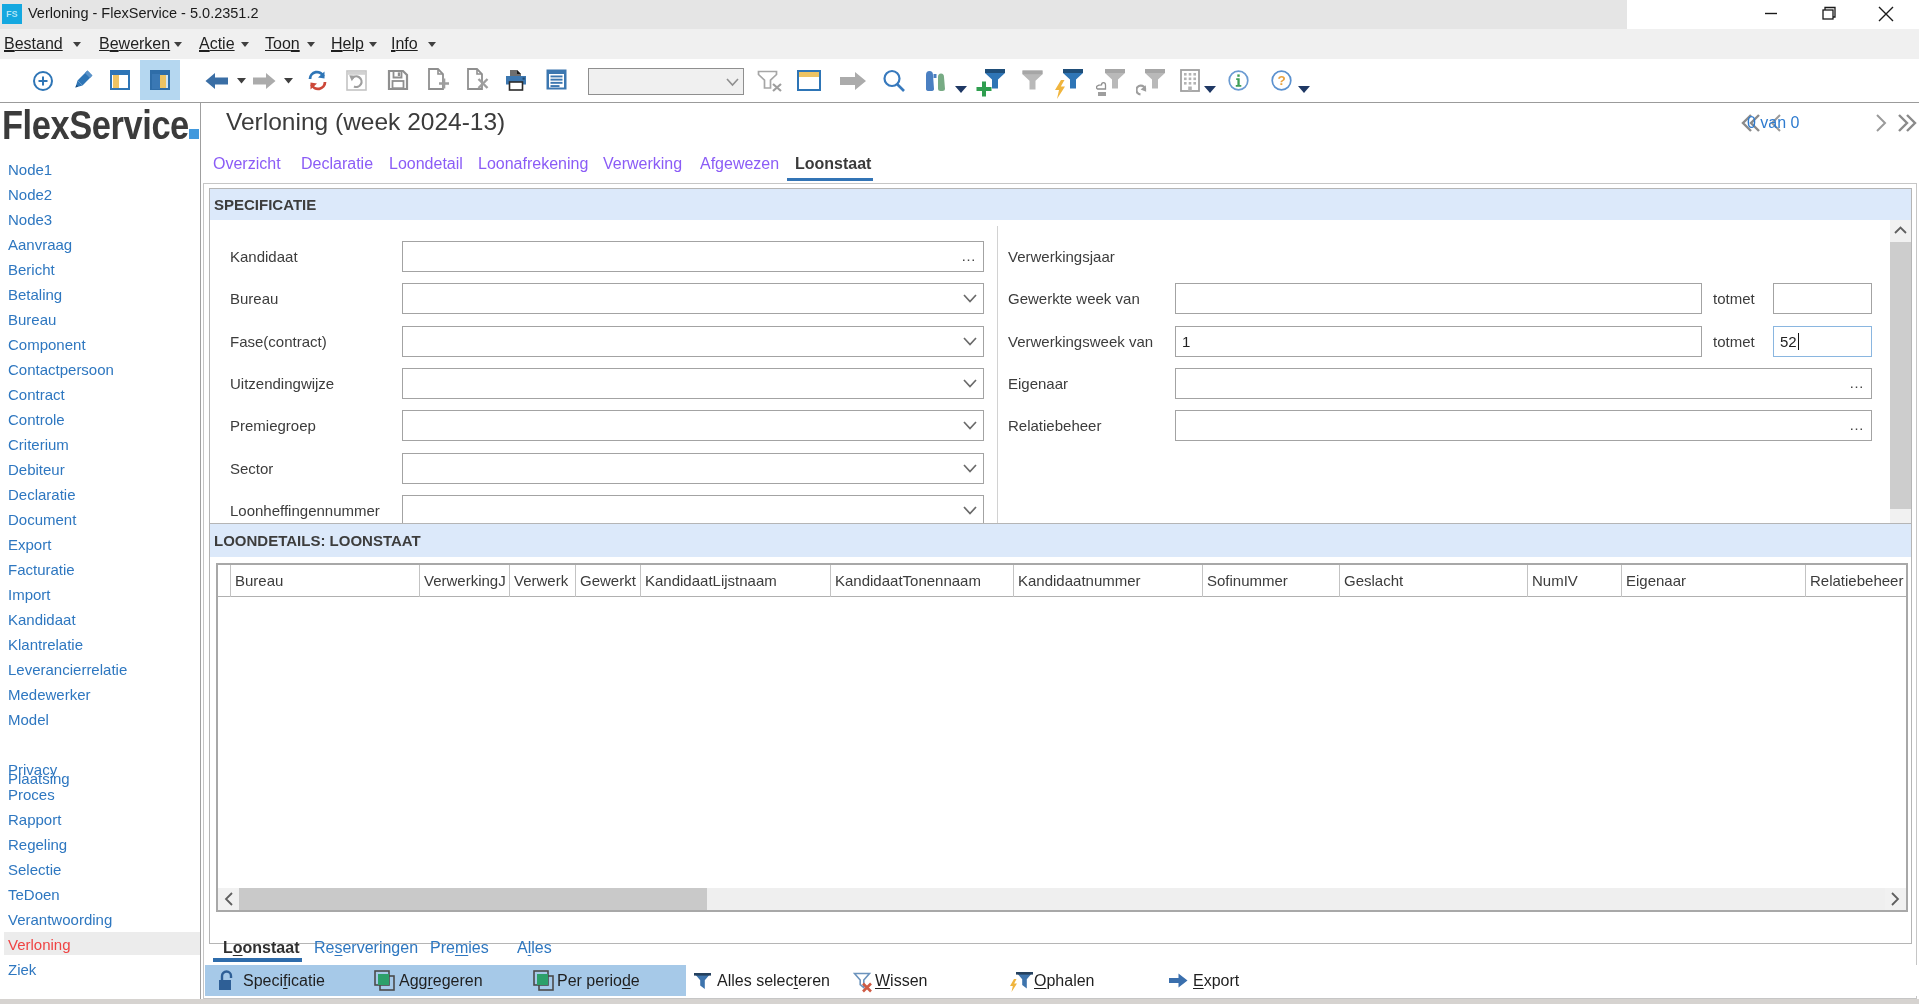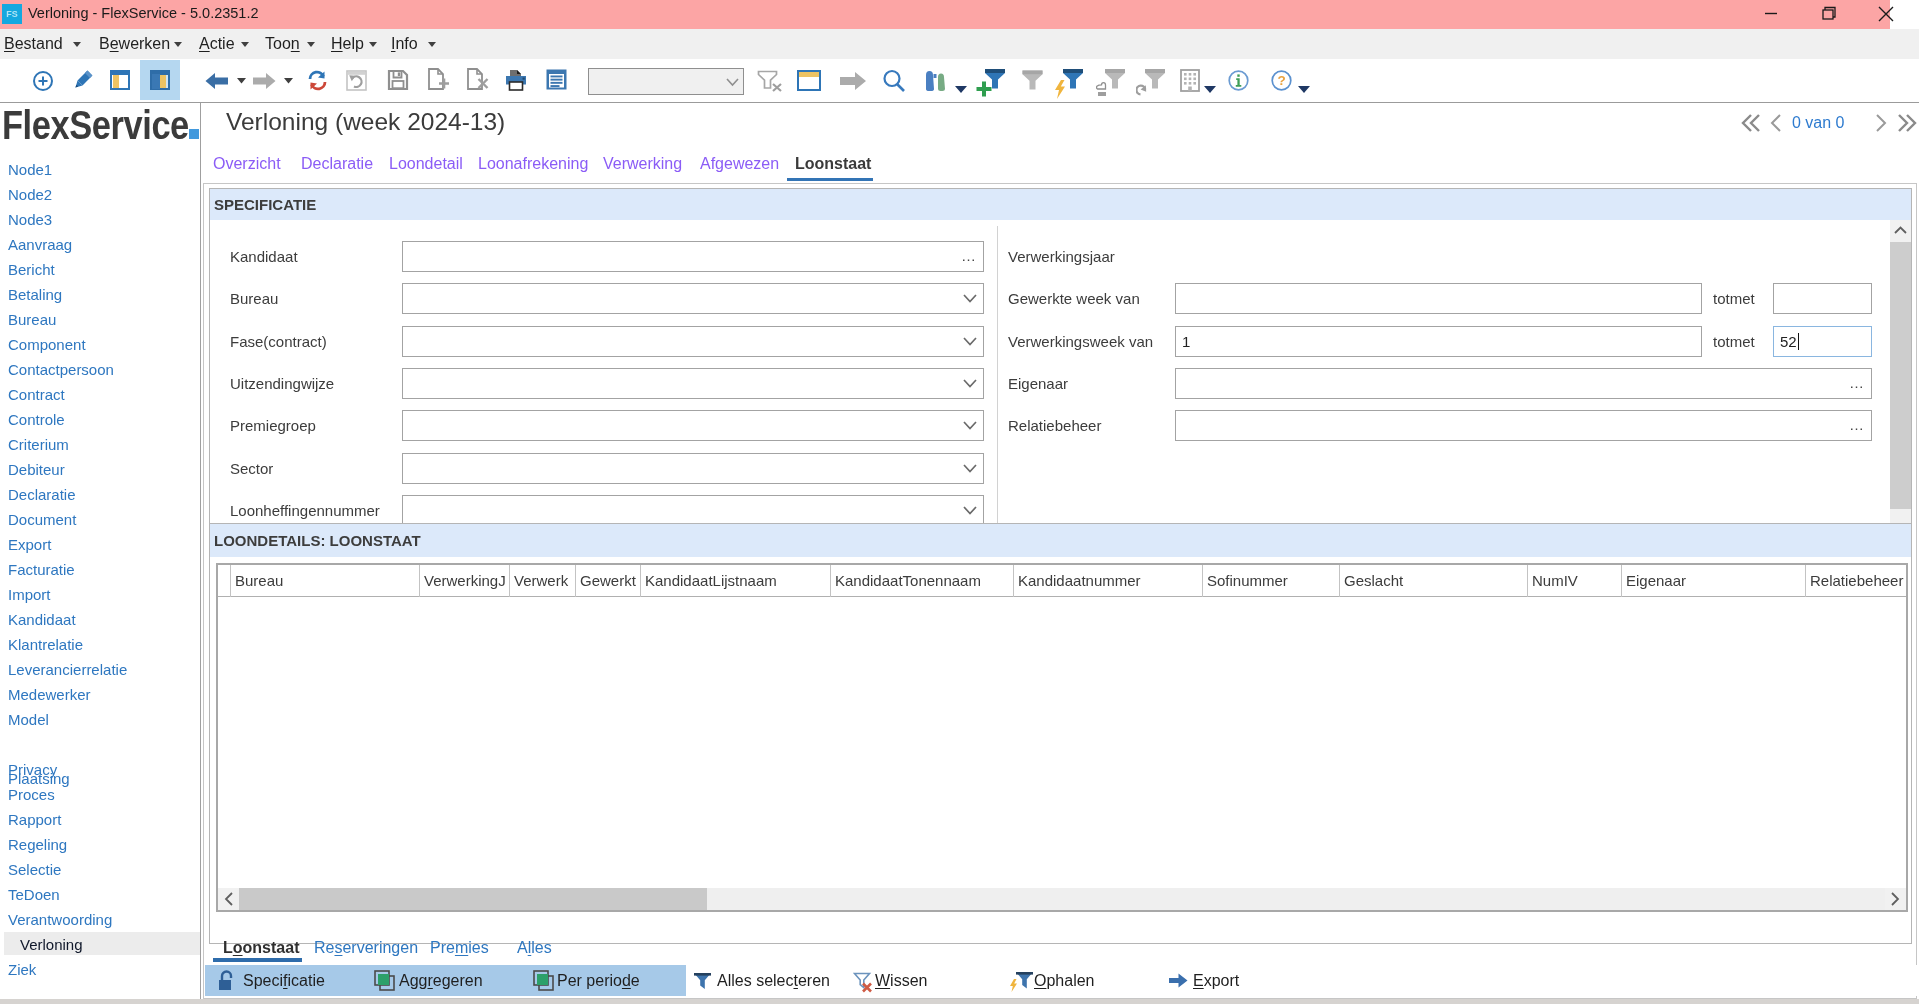--- a/index.html
+++ b/index.html
@@ -1,48 +1,48 @@
 <!DOCTYPE html>
 <html><head>
 <meta charset="utf-8">
 <style>
 * { margin:0; padding:0; box-sizing:border-box; }
 html,body { width:1919px; height:1004px; overflow:hidden; }
 body { font-family:"Liberation Sans", sans-serif; color:#3c3c3c; background:#fff; position:relative; }
 .abs { position:absolute; }
 
 
-#titlebar { position:absolute; left:0; top:0; width:1890px; height:29px; background:#fca5a5; }
+#titlebar { position:absolute; left:0; top:0; width:1627px; height:29px; background:#e5e5e5; }
 #fsicon { position:absolute; left:2px; top:4px; width:20px; height:20px; background:#14a8e0; color:#aee4f5; font-size:9px; font-weight:bold; text-align:center; line-height:20px; letter-spacing:0px; }
 #wtitle { position:absolute; left:28px; top:0; height:29px; line-height:27px; font-size:14.5px; color:#1b1b1b; }
 .wbtn { position:absolute; top:0; }
 
 
 #menubar { position:absolute; left:0; top:29px; width:1919px; height:30px; background:#f0f0f0; }
-.mitem { position:absolute; top:0; height:30px; line-height:29px; font-size:16px; color:#1f1f1f; }
+.mitem { position:absolute; top:0; height:30px; line-height:29px; font-size:16px; color:#1f1f1f;text-decoration:underline; }
 .mcaret { position:absolute; top:13px; width:0; height:0; border-left:4.5px solid transparent; border-right:4.5px solid transparent; border-top:5px solid #404040; }
 
 
 #toolbar { position:absolute; left:0; top:59px; width:1919px; height:44px; background:#fff; border-bottom:1px solid #9b9b9b; }
 #toolbar svg { position:absolute; }
 #tbcombo { position:absolute; left:588px; top:9px; width:156px; height:27px; background:#f0f0f0; border:1px solid #8f8f8f; }
 
 
 #sidebar { position:absolute; left:0; top:103px; width:201px; height:897px; background:#fff; border-right:1px solid #9f9f9f; }
 #logo { position:absolute; left:2px; top:-1px; font-size:41px; font-weight:bold; color:#3b3b3b; transform:scaleX(0.84); transform-origin:0 0; white-space:nowrap; letter-spacing:-0.5px; }
 #logodot { position:absolute; left:189px; top:26px; width:10px; height:10px; background:#4299dd; }
 .nav { position:absolute; left:8px; height:24px; line-height:24px; font-size:15px; color:#2e77c0; white-space:nowrap; }
 #navsel { position:absolute; left:4px; top:829px; width:196px; height:23px; background:#ececec; }
-.navdark { color:#0f172a;margin-left:12px; }
+.navdark { color:#ef4444; }
 
 
 #content { position:absolute; left:202px; top:103px; width:1717px; height:901px; background:#fff; }
 #panel { position:absolute; left:1px; top:80px; width:1714px; height:816px; border:1px solid #c6c6c6; background:#fff; }
 #hdr { position:absolute; left:24px; top:5px; font-size:24.5px; color:#3b3b3b; }
-#pagtxt { position:absolute; left:1590px; top:11px; font-size:16px; color:#2e7bcf; }
+#pagtxt { position:absolute; left:1545px; top:11px; font-size:16px; color:#2e7bcf; }
 .tab { position:absolute; top:52px; font-size:16px; color:#8b5cf6; }
 .tabactive { color:#3a3a3a; font-weight:bold; }
 #tabline { position:absolute; left:585px; top:75px; width:86px; height:3px; background:#3374b5; }
 
 
 .group { position:absolute; left:6px; background:#fff; border:1px solid #b5b5b5; }
 .gbar { position:absolute; left:0; top:0; width:100%; height:31px; background:#dce9fa; font-size:15px; font-weight:bold; color:#3d3d3d; line-height:31px; padding-left:4px; }
 
 
 .flabel { position:absolute; font-size:15px; color:#3c3c3c; height:31px; line-height:31px; white-space:nowrap; }

